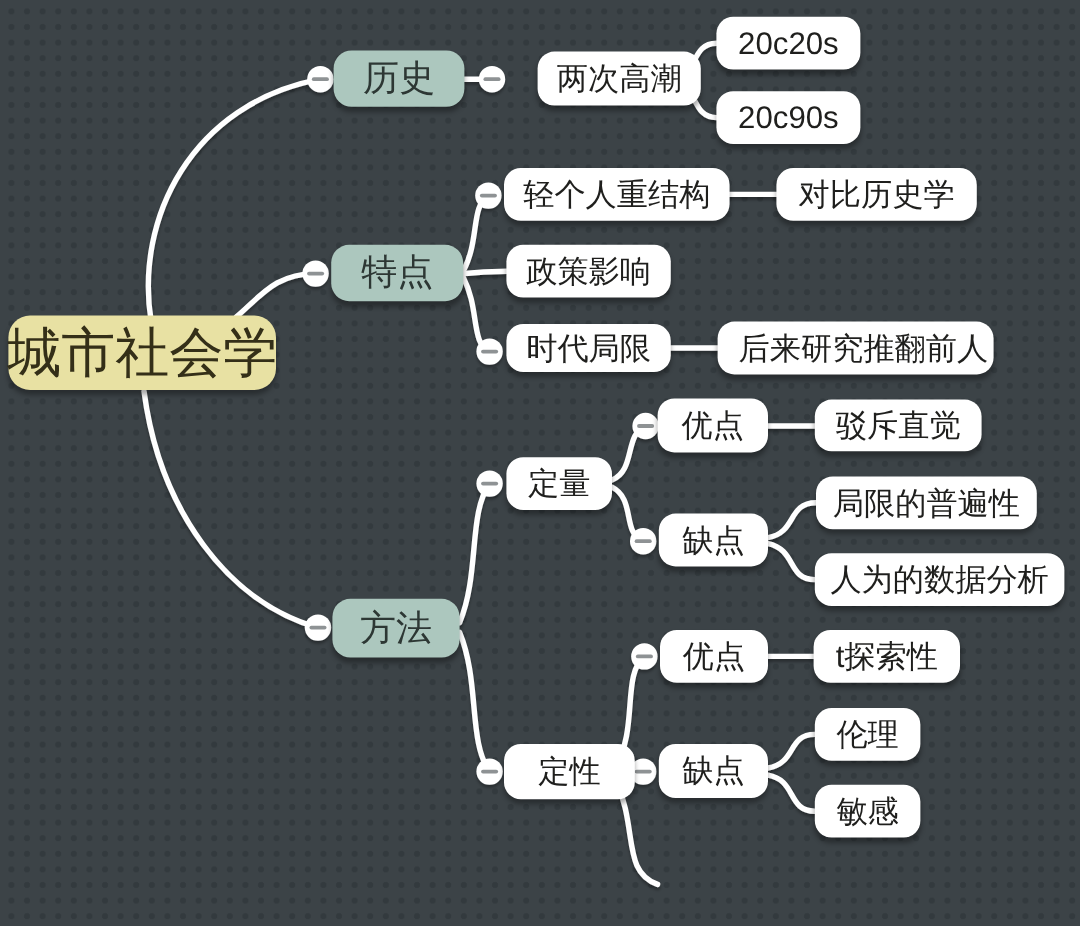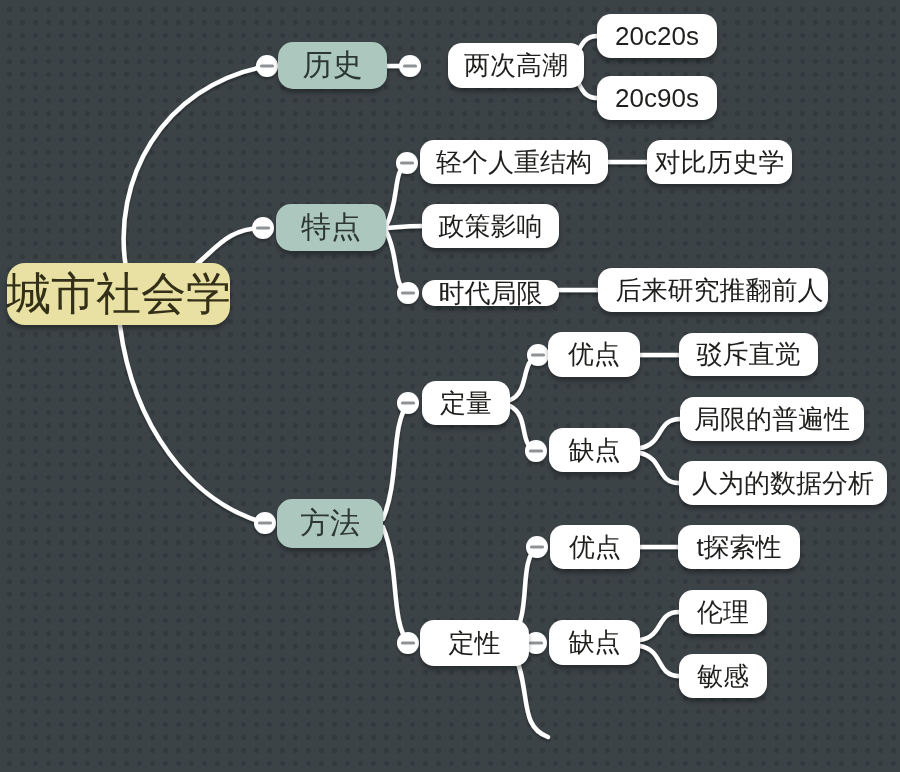--- a/index.html
+++ b/index.html
@@ -138,27 +138,27 @@
   <div class="node leaf" style="left:597px;top:76px;width:120px;height:44px;">
     <span class="nlabel">20c90s</span>
   </div>
 
   <div class="node branch" style="left:276px;top:204px;width:110px;height:47px;">
     <span class="nlabel">特点</span>
   </div>
   <div class="node leaf" style="left:420px;top:140px;width:188px;height:44px;">
     <span class="nlabel">轻个人重结构</span>
   </div>
-  <div class="node leaf" style="left:647px;top:140px;width:145px;height:44px;">
+  <div class="node leaf" style="left:647px;top:140px;width:167px;height:44px;">
     <span class="nlabel">对比历史学</span>
   </div>
   <div class="node leaf" style="left:422px;top:204px;width:137px;height:44px;">
     <span class="nlabel">政策影响</span>
   </div>
-  <div class="node leaf" style="left:422px;top:280px;width:137px;height:26px;">
+  <div class="node leaf" style="left:422px;top:270px;width:137px;height:40px;">
     <span class="nlabel">时代局限</span>
   </div>
   <div class="node leaf" style="left:598px;top:268px;width:230px;height:44px;padding-left:13px;">
     <span class="nlabel">后来研究推翻前人</span>
   </div>
 
   <div class="node leaf" style="left:422px;top:381px;width:88px;height:44px;">
     <span class="nlabel">定量</span>
   </div>
   <div class="node branch" style="left:277px;top:499px;width:106px;height:49px;">

